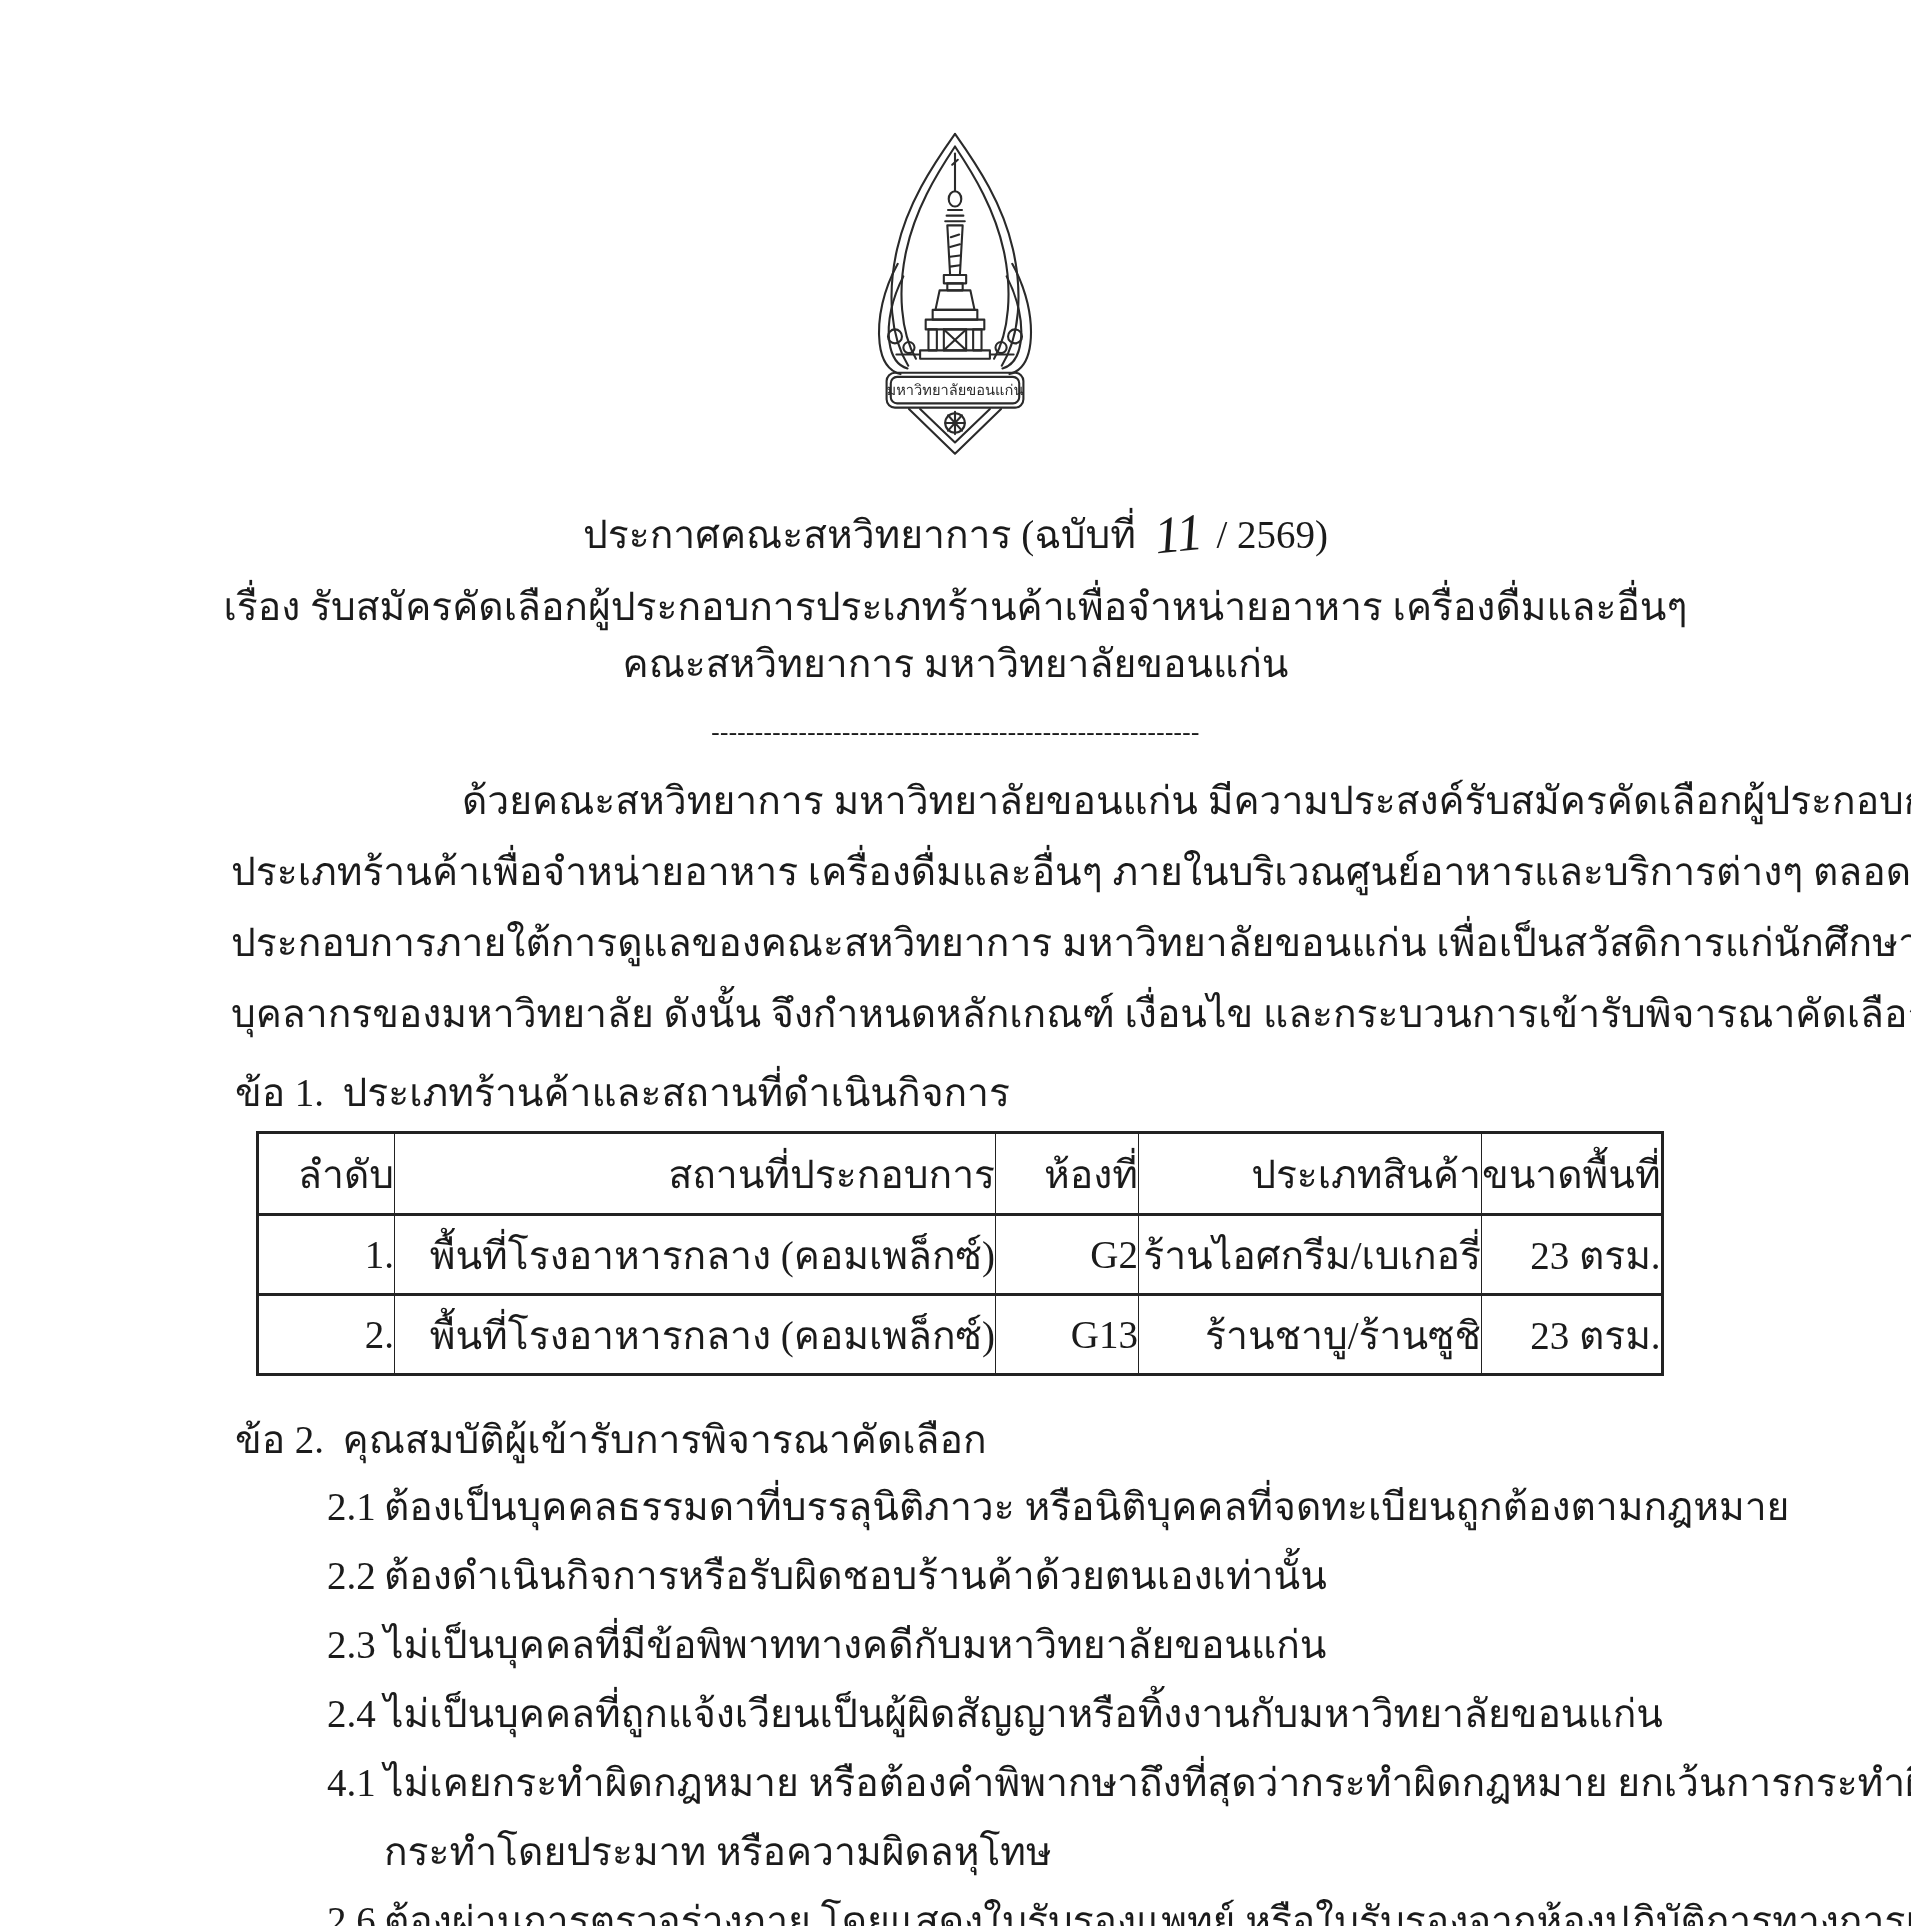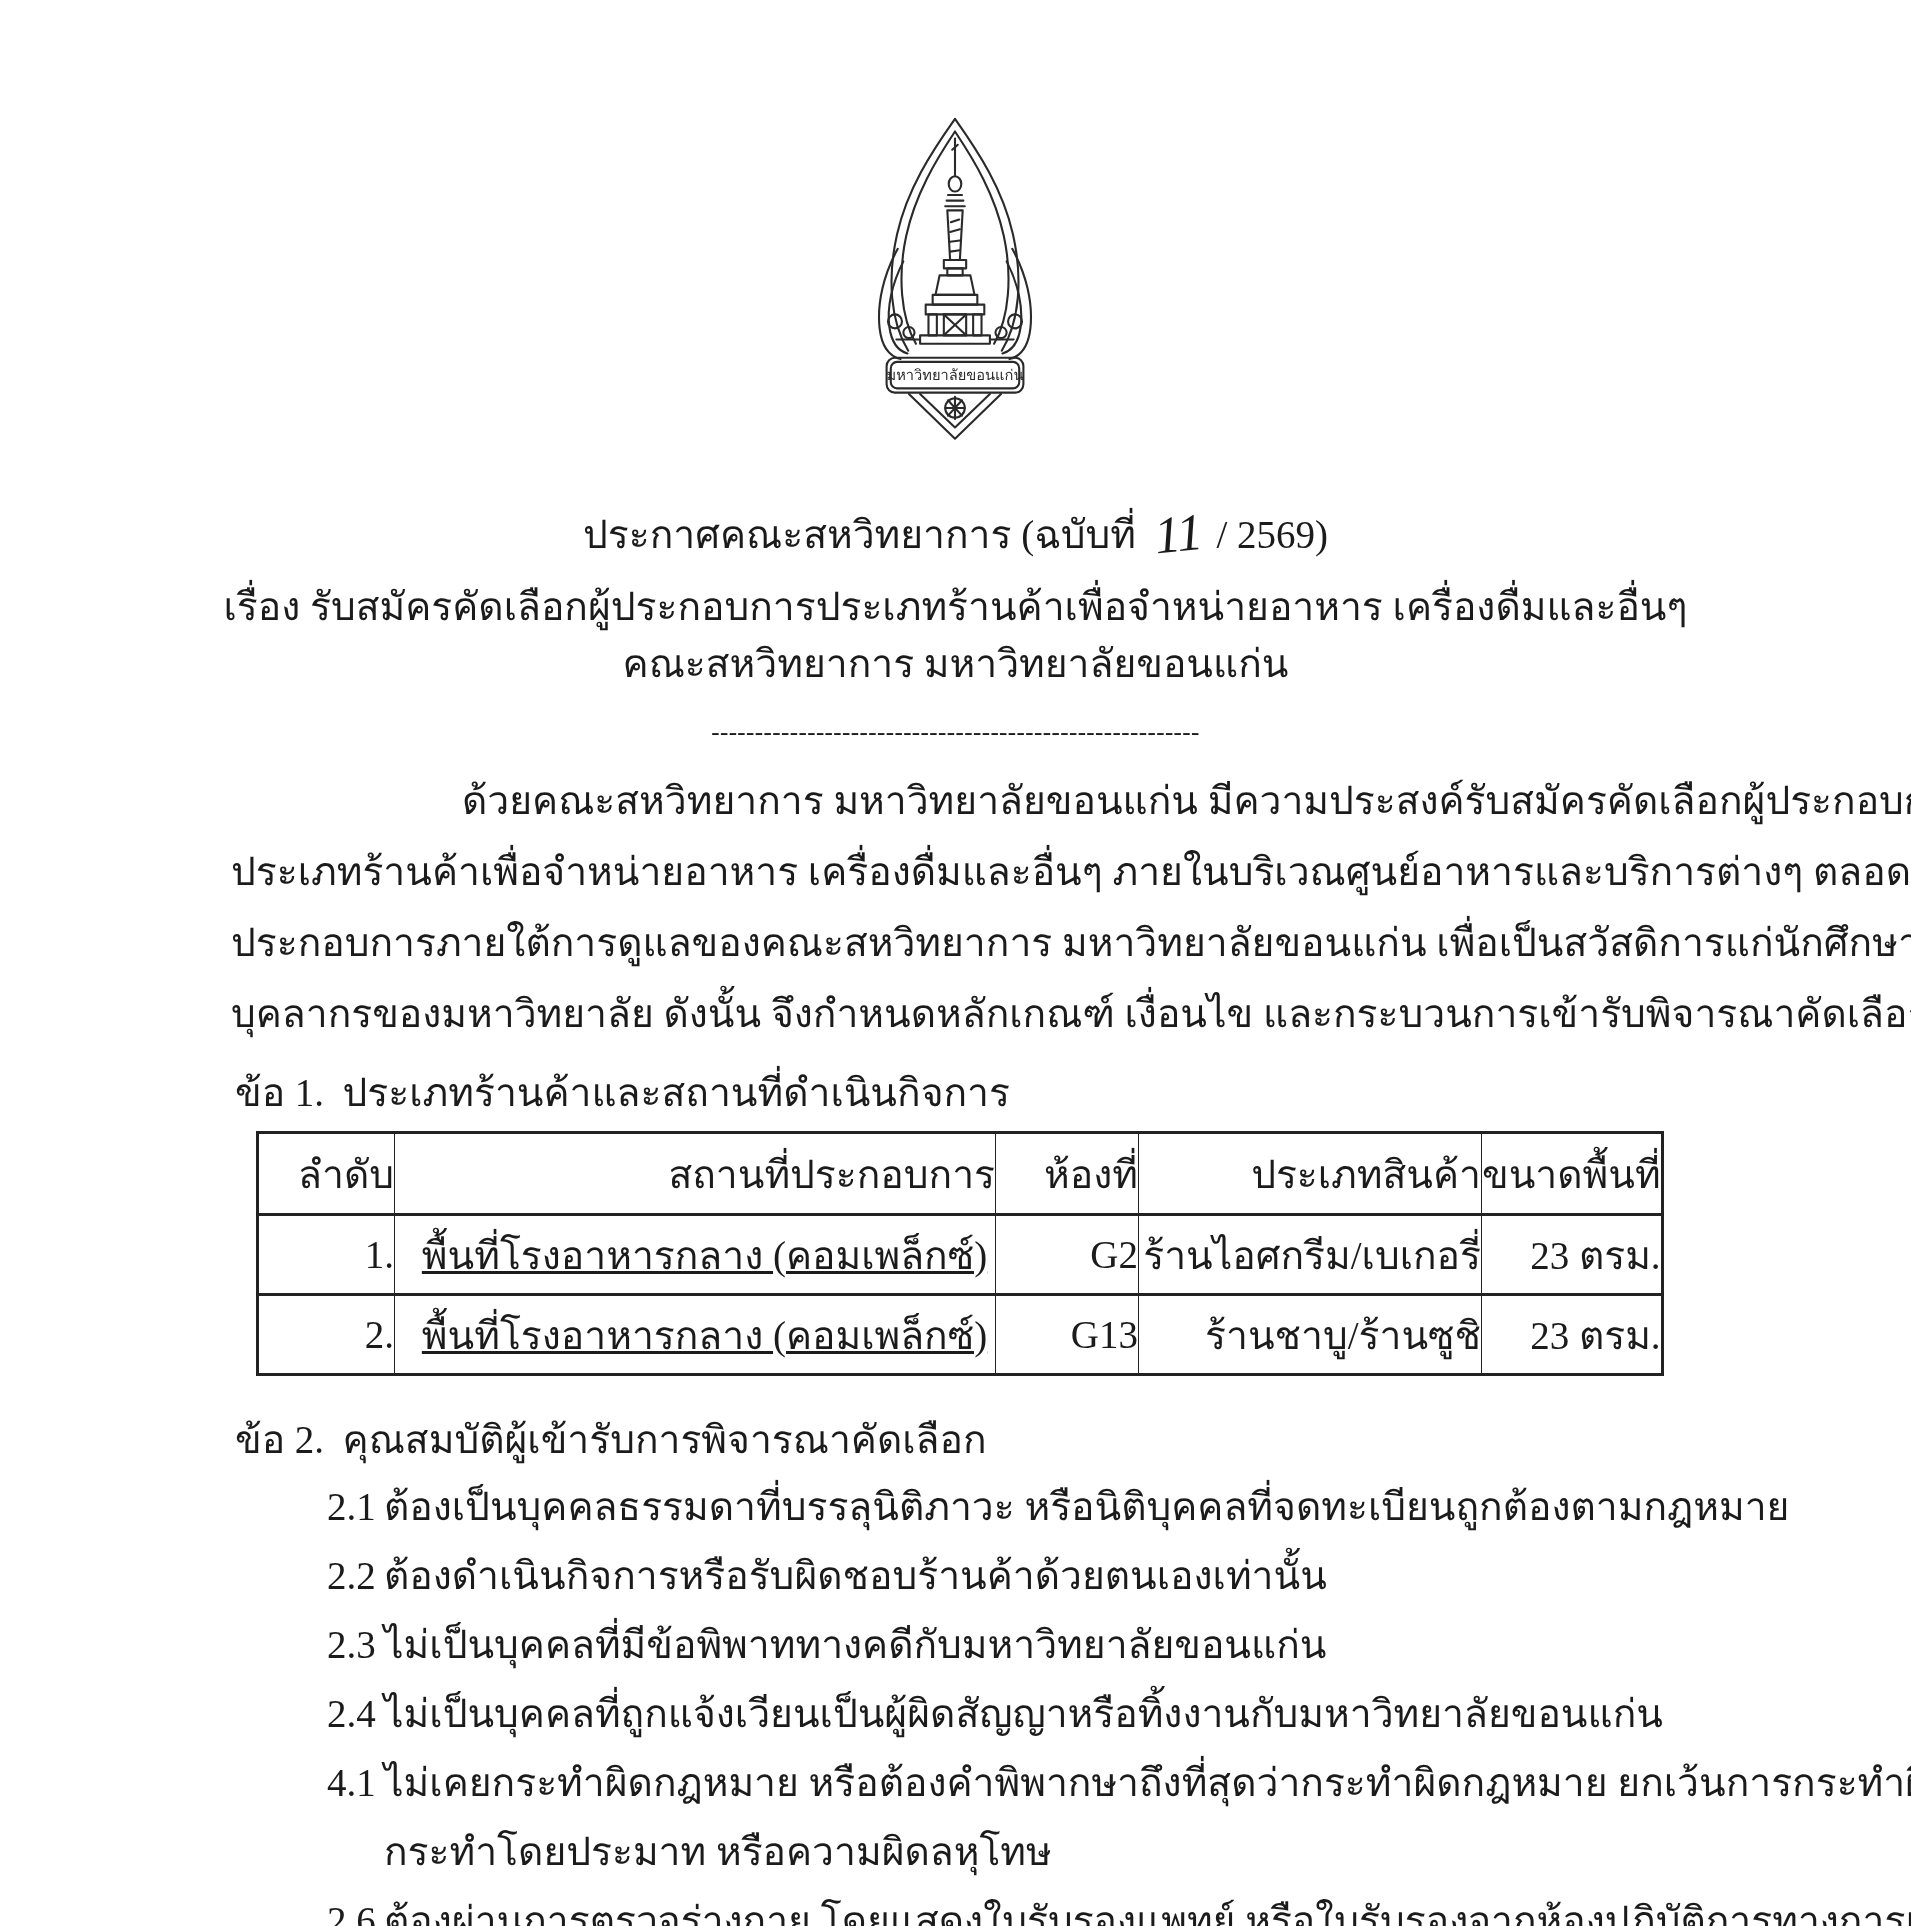--- a/index.html
+++ b/index.html
@@ -4,21 +4,21 @@
 <style>
   html,body { margin:0; padding:0; background:#ffffff; }
   .page {
     position:relative; width:1911px; height:2703px; background:#ffffff;
     font-family:"Liberation Serif","DejaVu Serif",serif;
     color:#1b1b1b; font-size:39px; overflow:hidden;
   }
   .abs { position:absolute; }
 
   
-  .seal { top:112px; left:847px; width:216px; height:349px; }
+  .seal { top:127px; left:847px; width:216px; height:349px; }
   .seal svg { width:100%; height:100%; }
 
   
   .t { left:0; width:100%; text-align:center; line-height:69px; white-space:nowrap; }
   #title1 { top:496px; }
   #title2 { top:572px; }
   #title3 { top:629px; }
   .hand {
     display:inline-block; font-style:italic; font-size:52px;
     transform:rotate(-6deg) translateY(3.1px); margin:0 14.6px 0 17.7px;
@@ -41,21 +41,21 @@
   #tablewrap { top:1131px; left:256px; }
   table { border-collapse:collapse; table-layout:fixed; border:3.5px solid #222; }
   th, td {
     border-left:1.2px solid #222; border-right:1.2px solid #222;
     font-weight:normal; text-align:right; vertical-align:middle;
     overflow:hidden; white-space:nowrap; padding:0;
   }
   thead tr { height:82px; border-bottom:3.9px solid #222; }
   tbody tr { height:80px; border-bottom:3.9px solid #222; }
   tbody tr:last-child { border-bottom:none; }
-  td.loc { text-align:center; padding-left:19px;text-decoration:underline; }
+  td.loc { text-align:right; padding-left:19px; }
 
   
   #list { top:1472px; left:0; width:1911px; }
   .li { height:69px; line-height:69px; padding-left:327px; white-space:nowrap; }
   .li .num { display:inline-block; width:57px; }
   .li.cont { padding-left:384px; }
 </style>
 </head>
 <body>
 

